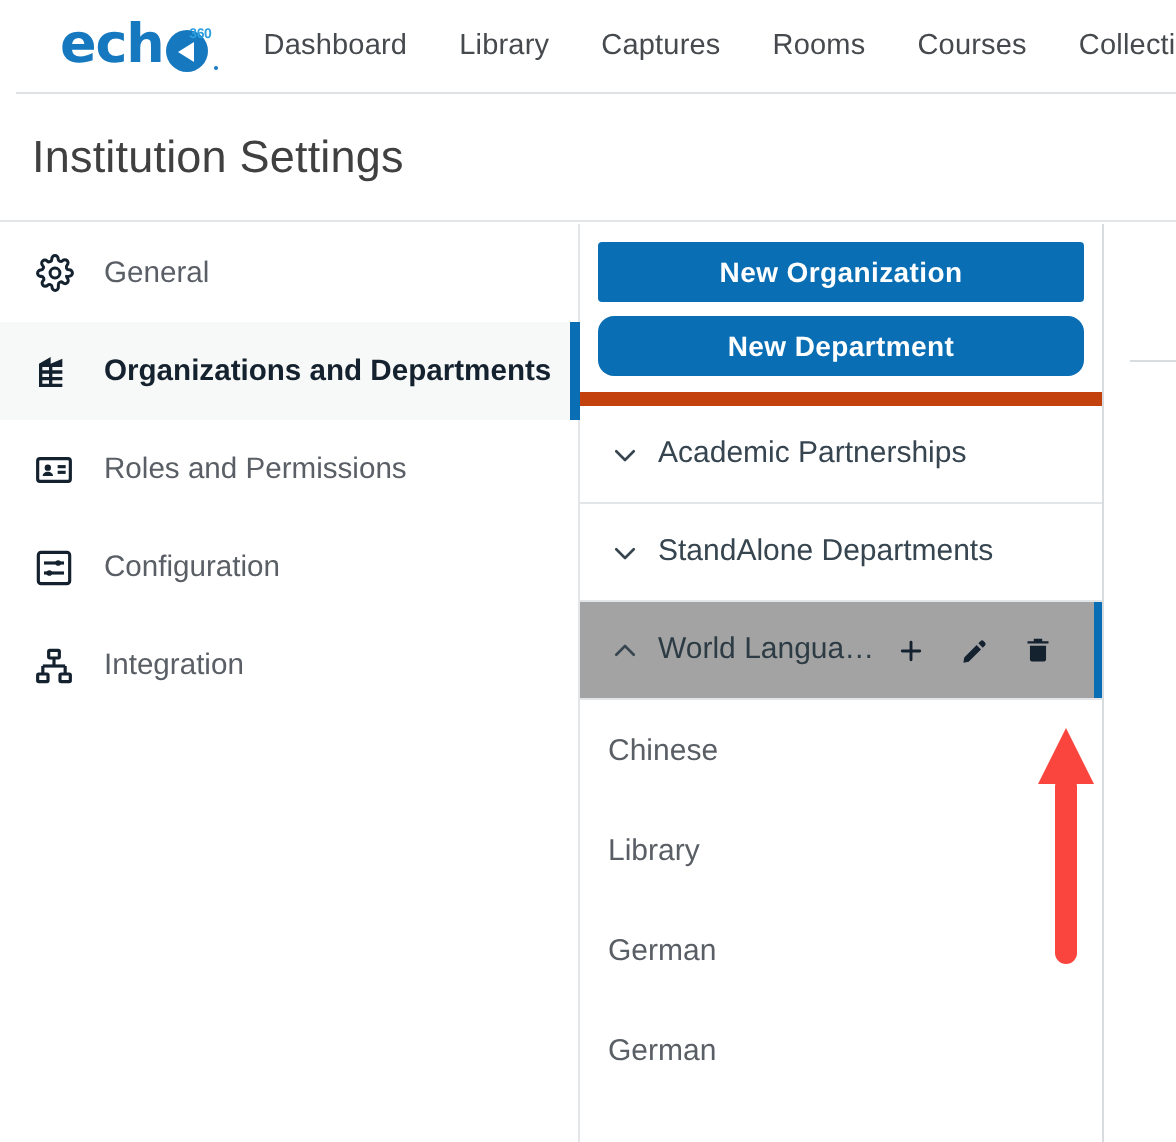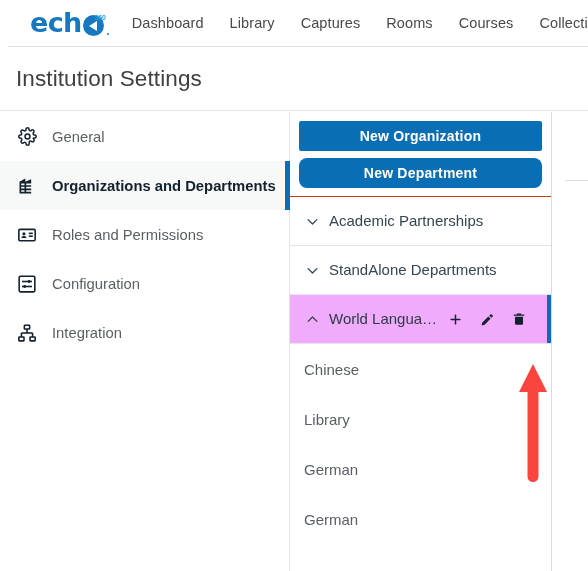--- a/index.html
+++ b/index.html
@@ -188,36 +188,36 @@
     font-family: "Liberation Sans", sans-serif;
     font-size: 14px;
     font-weight: 700;
     letter-spacing: 0.2px;
     cursor: pointer;
     line-height: 30px;
     text-align: center;
   }
   .btn-primary + .btn-primary { margin-top: 7px; border-radius: 8px; }
 
-  .tree-list { border-top: 1px solid #c2410c; }
+  .tree-list { border-top: 7px solid #c2410c; }
 
   .tree-row {
     position: relative;
     height: 49px;
     display: flex;
     align-items: center;
     padding-left: 14px;
     padding-right: 10px;
     border-bottom: 1px solid #e3e6e8;
     cursor: pointer;
     color: #36454f;
     font-size: 15px;
   }
   .tree-row.selected {
-    background: #f0abfc;
+    background: #a3a3a3;
   }
   .tree-row.selected::after {
     content: "";
     position: absolute;
     right: -1px; top: 0;
     width: 5px; height: 100%;
     background: #0a6eb4;
   }
   .chevron {
     width: 16px; height: 16px;

